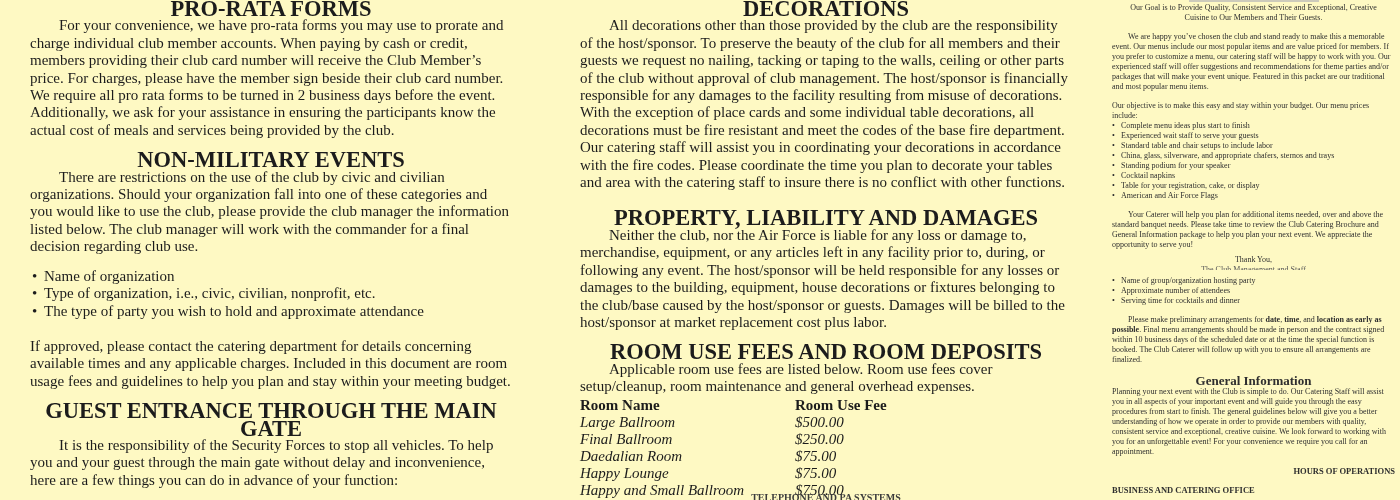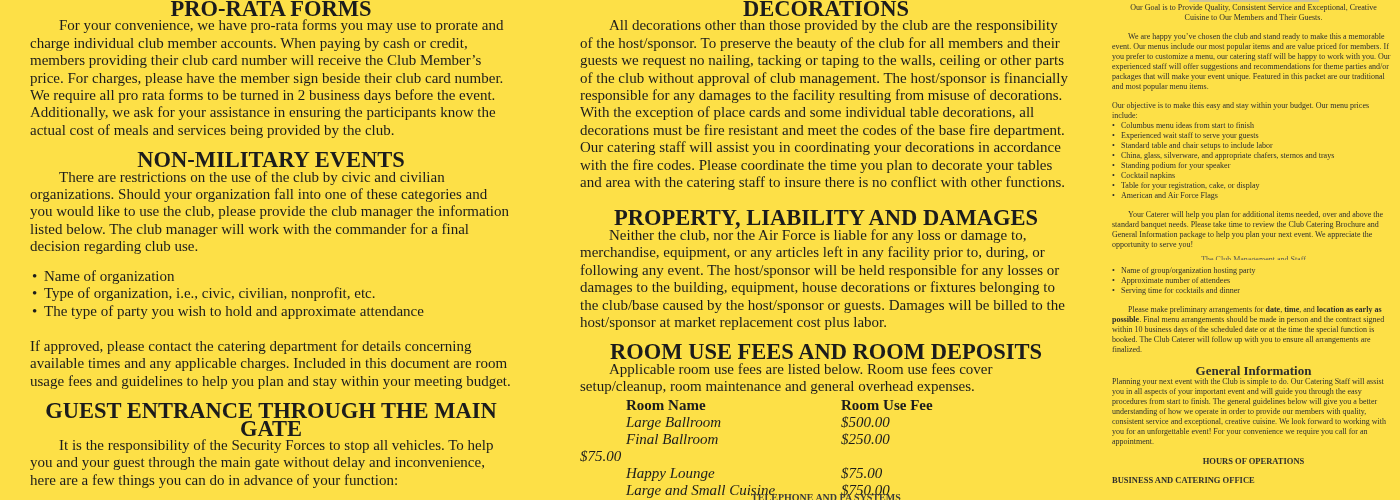--- a/index.html
+++ b/index.html
@@ -1,18 +1,18 @@
 <!DOCTYPE html>
 <html lang="en"><head>
 <meta charset="utf-8">
 <style>
   html,body { margin:0; padding:0; background:#ffffff; }
   .sheet {
     position:relative; width:1400px; height:500px; overflow:hidden;
-    background:#fde047; color:#1c1c1c;
+    background:#fef9c3; color:#1c1c1c;
     font-family:"Liberation Serif", serif;
   }
   .col { position:absolute; top:0; }
   .col1 { left:30px;  width:482px; font-size:15px; line-height:17.4px; }
   .col2 { left:580px; width:492px; font-size:15px; line-height:17.4px; }
   .col3 { left:1112px; width:283px; font-size:8px; line-height:10px; color:#2e2e2e; }
 
   p { margin:0; }
   .h { font-weight:700; text-align:center; margin:0; }
   .ind  { text-indent:29px; }
@@ -24,36 +24,36 @@
   .g6    { height:6px; }
 
   ul.bl { list-style:none; margin:0; padding:0; }
   .bl li { position:relative; padding-left:14px; }
   .bl li::before { content:"•"; position:absolute; left:2px; }
   .col3 .bl li { padding-left:9px; }
   .col3 .bl li::before { left:0; }
 
   .feetable { line-height:17px; margin-top:1px; }
   .frow  { display:flex; }
-  .fname { width:215px;margin-left:46px; }
+  .fname { width:215px; }
   .fhead { font-weight:700; }
   .fdata { font-style:italic; }
 
   .clip-bottom {
     position:absolute; left:580px; top:489px; width:492px; height:11px;
     overflow:hidden; text-align:center; font-weight:700;
     font-size:10px; line-height:17.4px; color:#3c3c3c;
   }
 
   .sliver { width:130px; height:2px; background:#b8b8b8; opacity:.7; margin:0 auto 1px auto; }
   .goal { text-align:center; margin:0 8px; }
   .center { text-align:center; }
   .sigclip { height:5px; overflow:hidden; text-align:center; color:#555; }
   .hgen { font-size:13px; line-height:13px; }
-  .hop  { font-size:8.5px; }
+  .hop  { font-size:8.5px;text-align:right; }
   .office { font-weight:700; font-size:8.5px; text-align:left; margin:0; }
 </style>
 </head>
 <body>
 
 <div class="sheet">
 
   <section class="col col1">
     <h2 class="h">PRO-RATA FORMS</h2>
     <p class="ind">For your convenience, we have pro-rata forms you may use to prorate and charge individual club member accounts. When paying by cash or credit, members providing their club card number will receive the Club Member’s price. For charges, please have the member sign beside their club card number. We require all pro rata forms to be turned in 2 business days before the event. Additionally, we ask for your assistance in ensuring the participants know the actual cost of meals and services being provided by the club.</p>
@@ -90,59 +90,61 @@
       </div>
       <div class="frow fdata">
         <span class="fname">Large Ballroom</span>
         <span>$500.00</span>
       </div>
       <div class="frow fdata">
         <span class="fname">Final Ballroom</span>
         <span>$250.00</span>
       </div>
       <div class="frow fdata">
+        <span class="fname">Daedalian Room</span>
         <span>$75.00</span>
       </div>
       <div class="frow fdata">
         <span class="fname">Happy Lounge</span>
         <span>$75.00</span>
       </div>
       <div class="frow fdata">
-        <span class="fname">Large and Small Cuisine</span>
+        <span class="fname">Happy and Small Ballroom</span>
         <span>$750.00</span>
       </div>
       <div class="frow fdata">
         <span class="fname">Columbus Club</span>
         <span>$1500.00</span>
       </div>
     </div>
   </section>
 
   <div class="clip-bottom">TELEPHONE AND PA SYSTEMS</div>
 
   <section class="col col3">
     <div class="sliver"></div>
     <p class="goal">Our Goal is to Provide Quality, Consistent Service and Exceptional, Creative Cuisine to Our Members and Their Guests.</p>
     <div class="g3"></div>
     <p class="ind3">We are happy you’ve chosen the club and stand ready to make this a memorable event. Our menus include our most popular items and are value priced for members. If you prefer to customize a menu, our catering staff will be happy to work with you. Our experienced staff will offer suggestions and recommendations for theme parties and/or packages that will make your event unique. Featured in this packet are our traditional and most popular menu items.</p>
     <div class="g3"></div>
     <p>Our objective is to make this easy and stay within your budget.  Our menu prices include:</p>
     <ul class="bl">
-      <li>Columbus menu ideas from start to finish</li>
+      <li>Complete menu ideas plus start to finish</li>
       <li>Experienced wait staff to serve your guests</li>
       <li>Standard table and chair setups to include labor</li>
       <li>China, glass, silverware, and appropriate chafers, sternos and trays</li>
       <li>Standing podium for your speaker</li>
       <li>Cocktail napkins</li>
       <li>Table for your registration, cake, or display</li>
       <li>American and Air Force Flags</li>
     </ul>
     <div class="g3"></div>
     <p class="ind3">Your Caterer will help you plan for additional items needed, over and above the standard banquet needs. Please take time to review the Club Catering Brochure and General Information package to help you plan your next event. We appreciate the opportunity to serve you!</p>
     <div class="g3s"></div>
+    <p class="center">Thank You,</p>
     <div class="sigclip">The Club Management and Staff</div>
     <div class="g6"></div>
     <ul class="bl">
       <li>Name of group/organization hosting party</li>
       <li>Approximate number of attendees</li>
       <li>Serving time for cocktails and dinner</li>
     </ul>
     <div class="g3"></div>
     <p class="ind3"><span>Please make preliminary arrangements for </span><b>date</b><span>, </span><b>time</b><span>, and </span><b>location as early as possible</b><span>. Final menu arrangements should be made in person and the contract signed within 10 business days of the scheduled date or at the time the special function is booked.  The Club Caterer will follow up with you to ensure all arrangements are finalized.</span></p>
     <div class="g3"></div>

